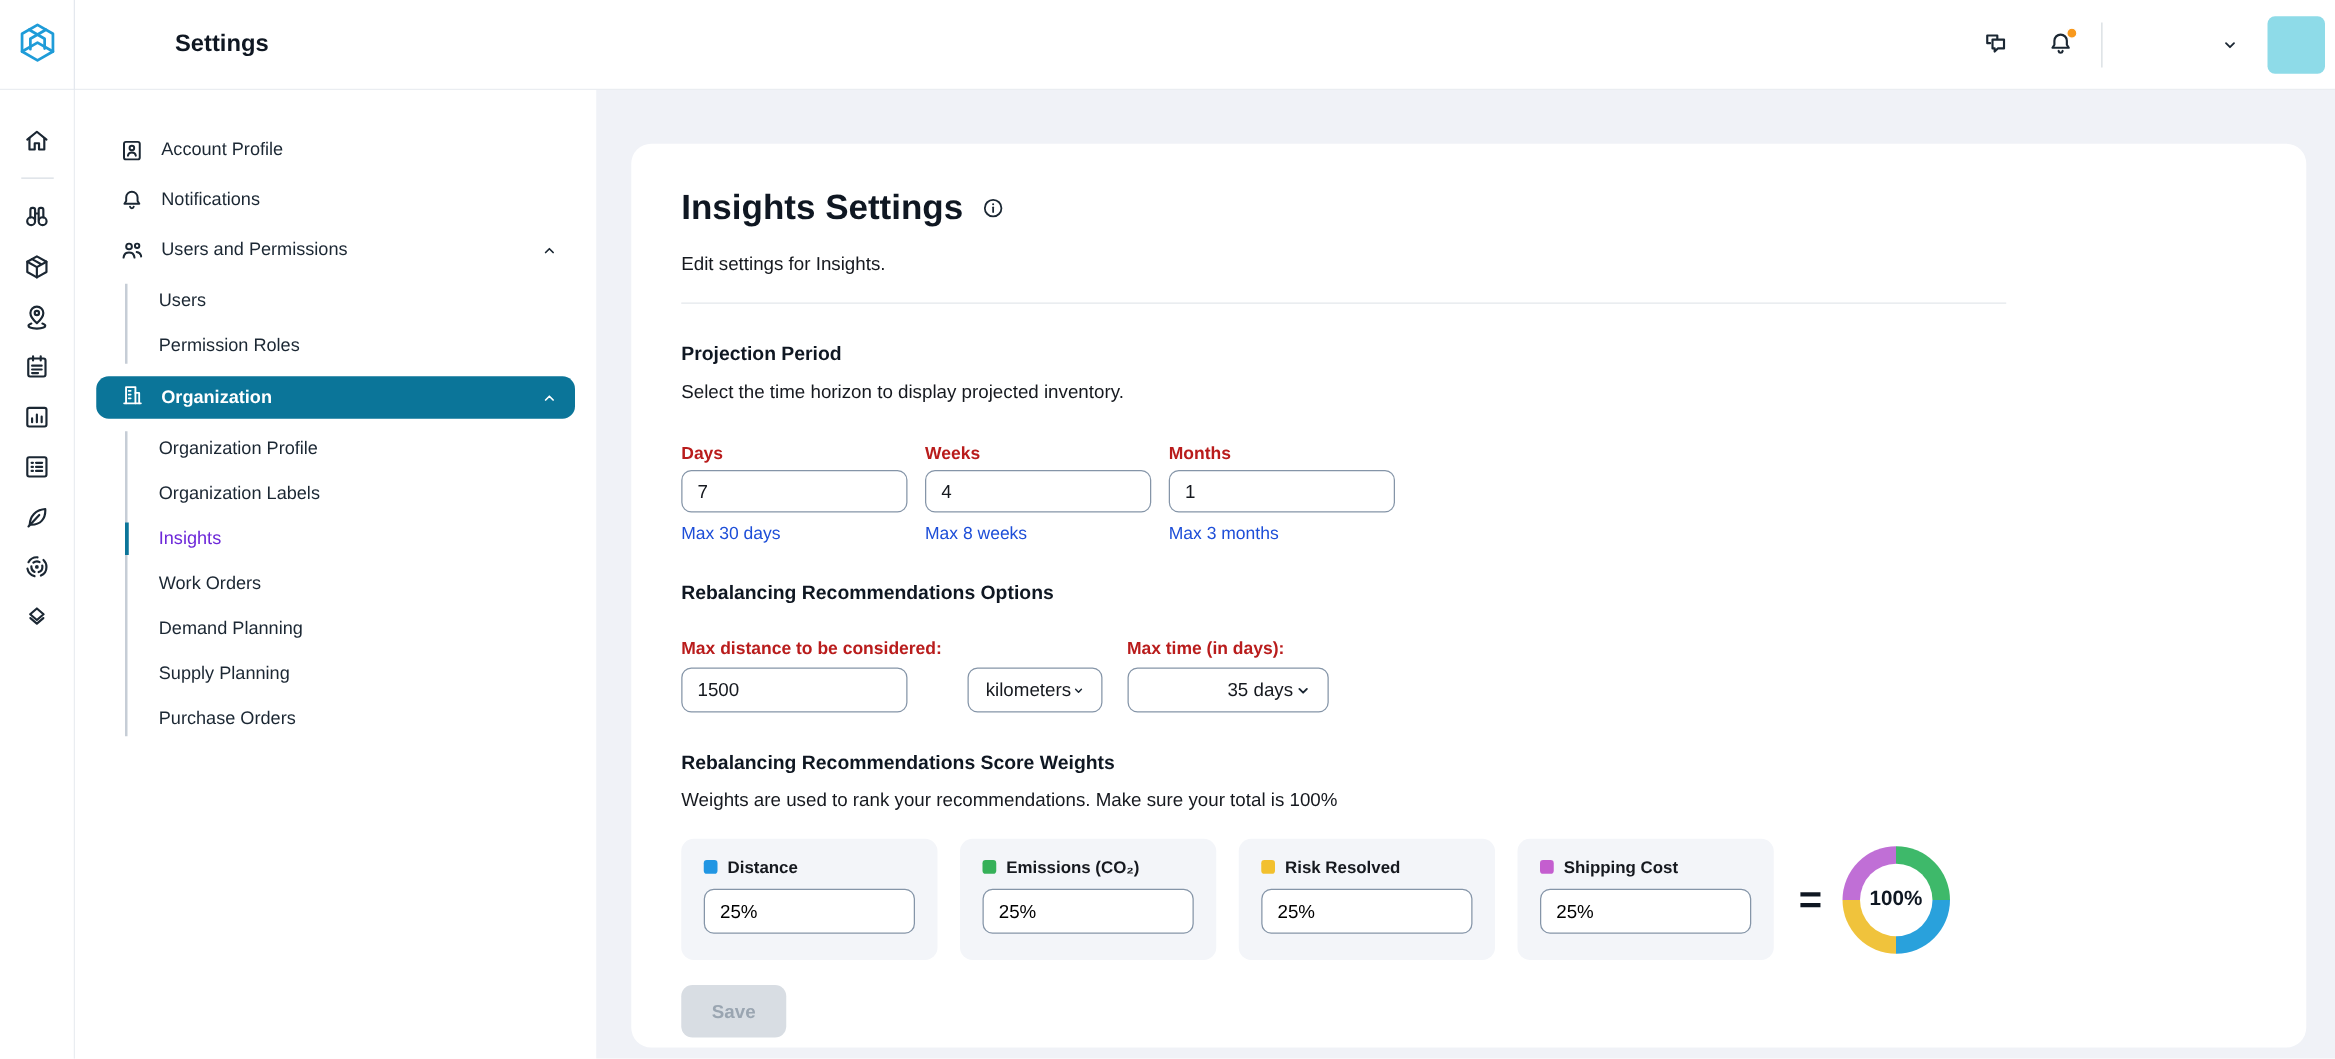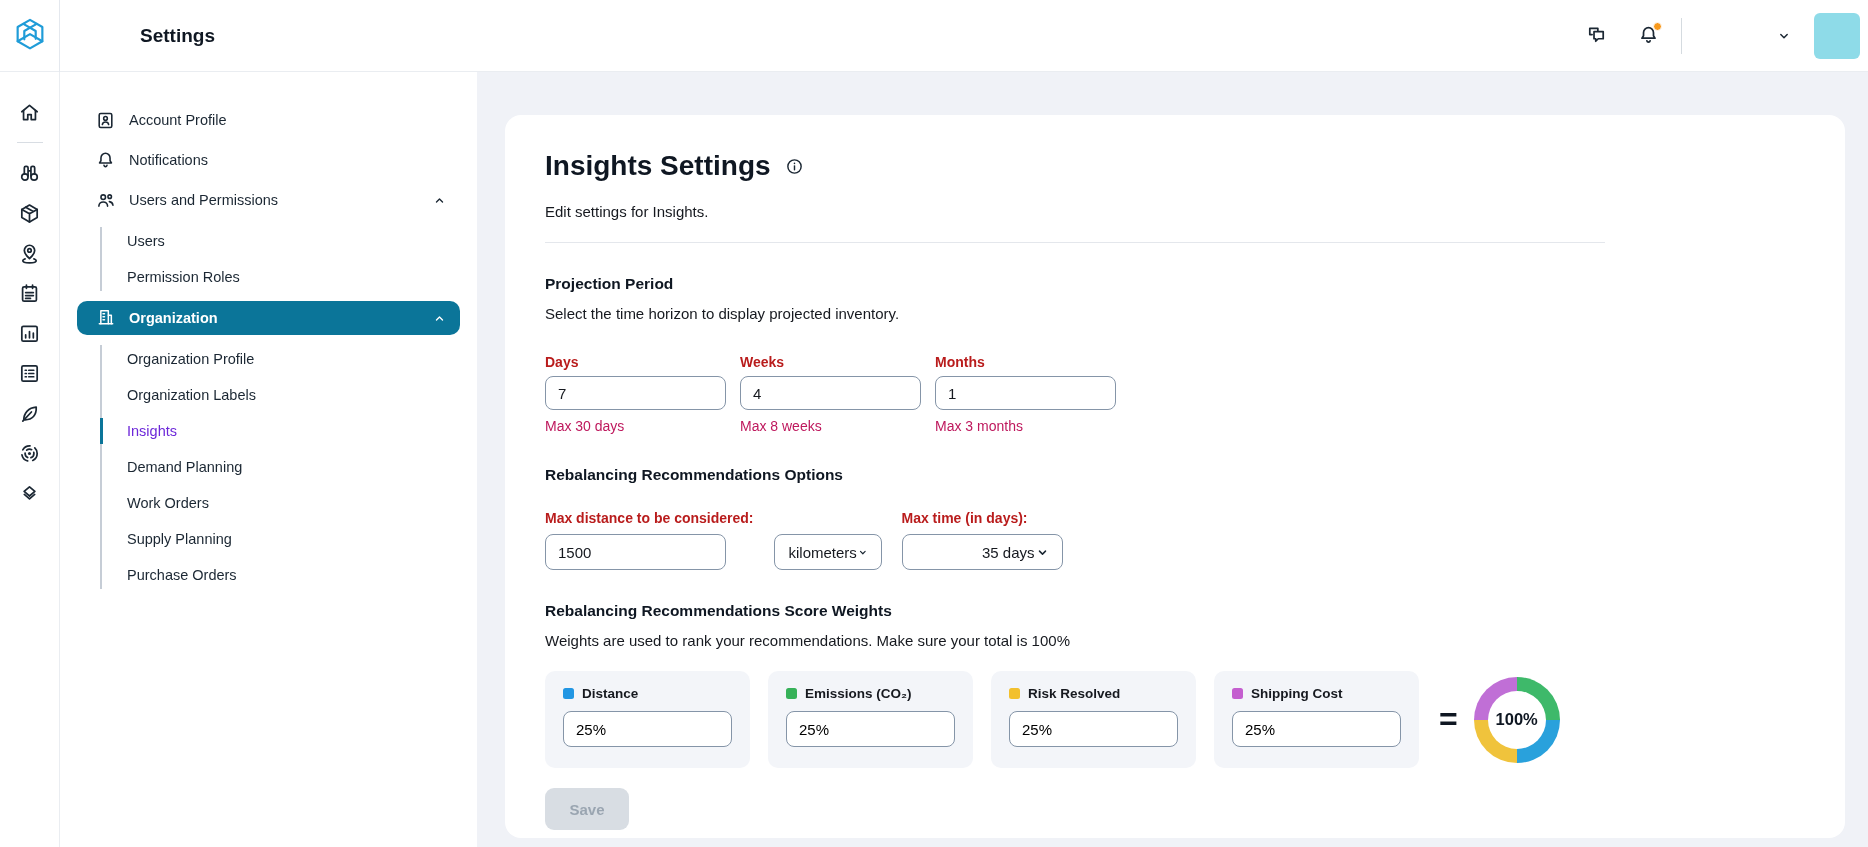--- a/index.html
+++ b/index.html
@@ -68,21 +68,21 @@
   .hr { margin-top:22px; border-top:1px solid #e4e7ec; }
   .sec-heading { margin-top:32px; font-size:15.5px; font-weight:bold; color:#0f1722; }
   .sec-desc { margin-top:12px; font-size:15px; }
 
   .fields-row { margin-top:32px; display:flex; gap:14px; }
   .field { width:181px; }
   .f-label { font-size:14px; font-weight:bold; color:#b91c1c; }
   .f-input { margin-top:6px; width:100%; height:34px; border:1.5px solid #8595a8; border-radius:8px;
     padding:0 12px; font-size:15px; color:#16191f; background:#fff;
     font-family:"Liberation Sans", sans-serif; }
-  .f-helper { margin-top:8px; font-size:14px; color:#be185d; }
+  .f-helper { margin-top:8px; font-size:14px; color:#1d4ed8; }
 
   .options-row { margin-top:26px; display:flex; align-items:flex-end; gap:20px; }
   .opt-col .f-label { margin-bottom:8px; display:block; }
   .select-box { height:36px; border:1.5px solid #8595a8; border-radius:8px; background:#fff;
     display:flex; align-items:center; justify-content:flex-end; padding:0 12px 0 14px;
     font-size:15px; cursor:pointer; }
   .select-box svg { width:15px; height:15px; color:#1b2733; }
   .w-distance-input { width:181px; }
   .w-unit { width:108px; }
   .w-time { width:161px; }
@@ -278,24 +278,24 @@
       <div class="sub-item">
         <span>Organization Profile</span>
       </div>
       <div class="sub-item">
         <span>Organization Labels</span>
       </div>
       <div class="sub-item active">
         <span>Insights</span>
       </div>
       <div class="sub-item">
+        <span>Work Orders</span>
+      </div>
+      <div class="sub-item">
         <span>Demand Planning</span>
-      </div>
-      <div class="sub-item">
-        <span>Work Orders</span>
       </div>
       <div class="sub-item">
         <span>Supply Planning</span>
       </div>
       <div class="sub-item">
         <span>Purchase Orders</span>
       </div>
     </div>
   </div>
 

